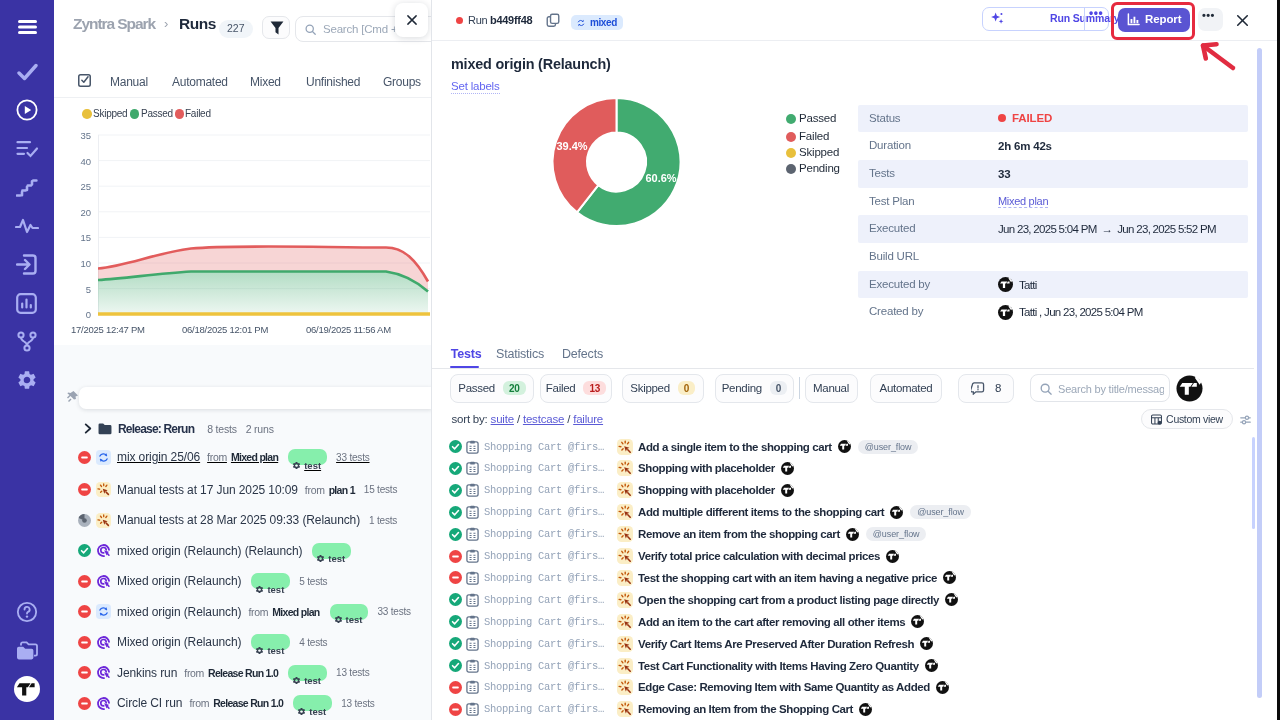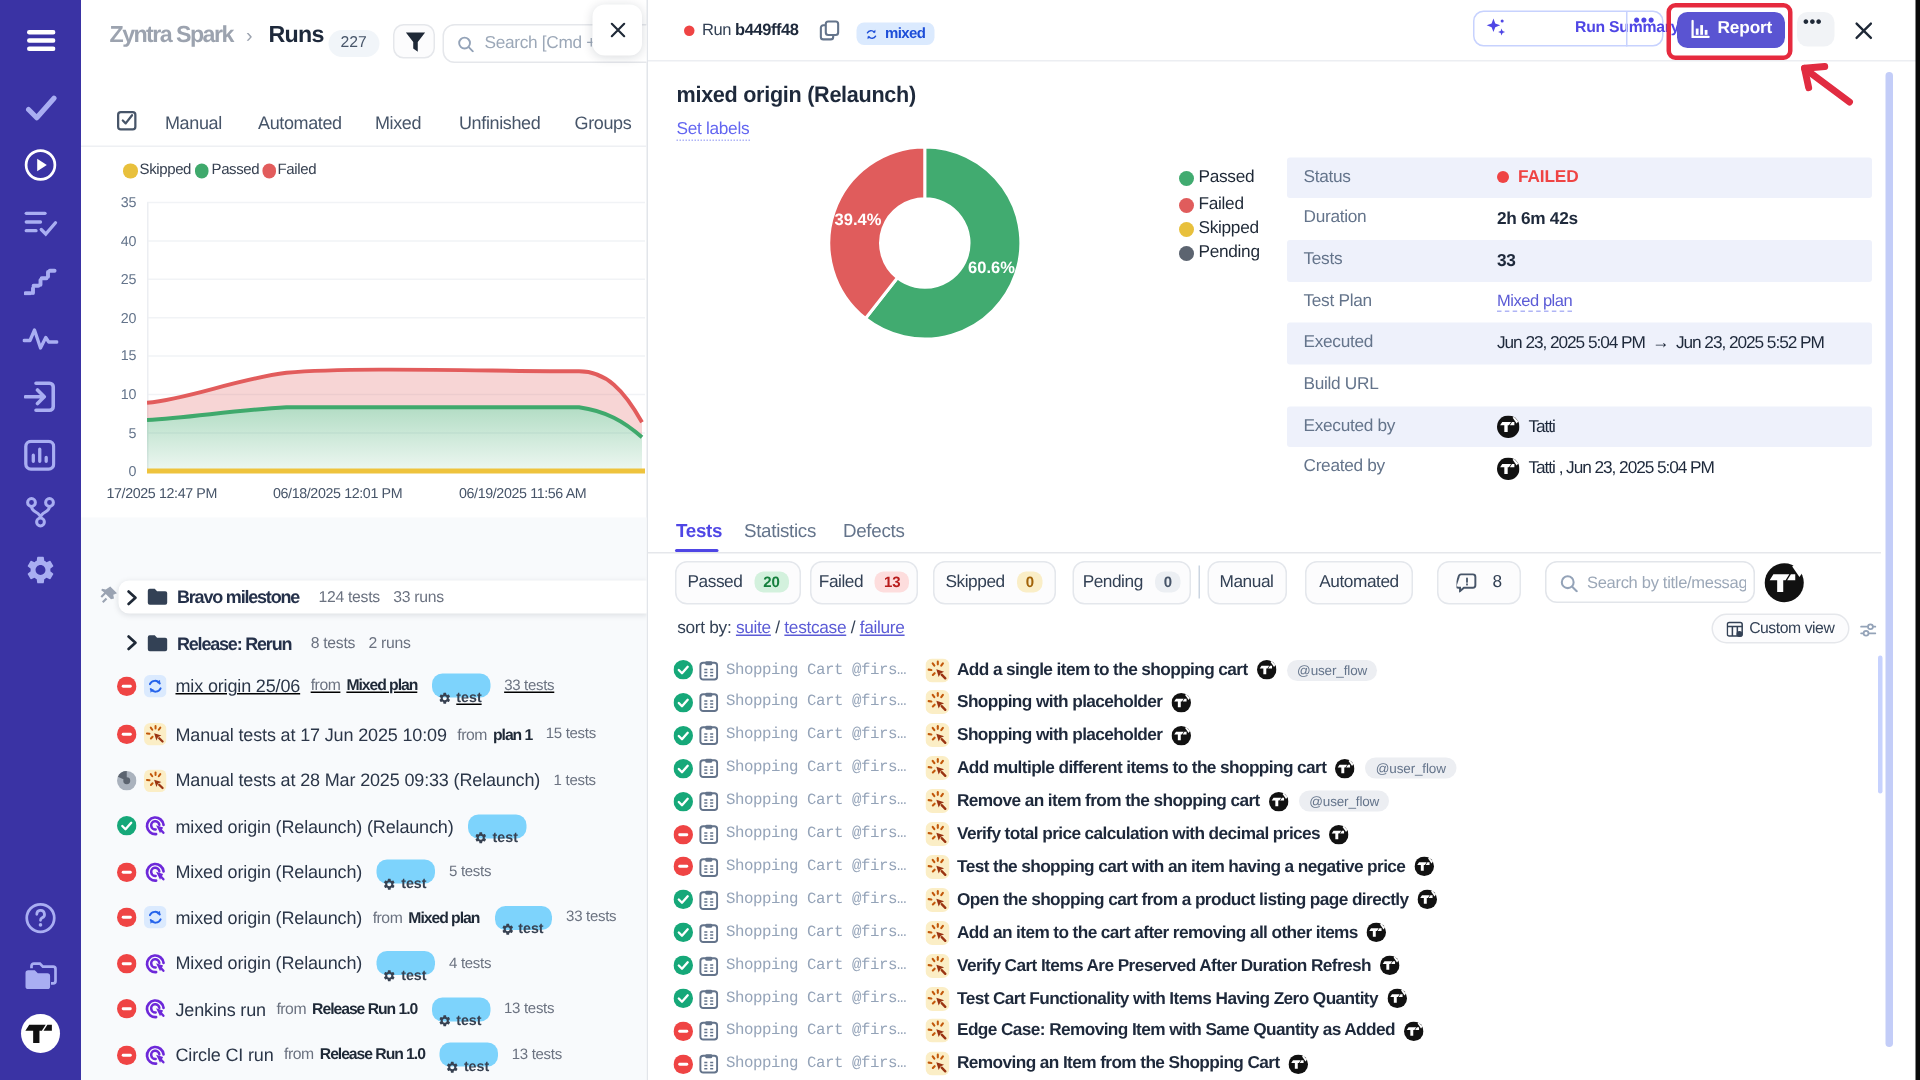--- a/index.html
+++ b/index.html
@@ -5,21 +5,21 @@
   .abs { position:absolute; }
   #stage { position:relative; width:1280px; height:720px; overflow:hidden; }
   svg { display:block; }
   .lrow { position:absolute; left:24px; height:22px; display:flex; align-items:center; white-space:nowrap; }
   .chev { margin-left:6px; margin-right:6px; }
   .fold { margin-right:6px; }
   .ltitle { font-size:12px; font-weight:700; letter-spacing:-0.8px; color:#25314a; }
   .lmeta { font-size:10px; color:#6b7280; letter-spacing:-0.2px; }
   .lfrom { font-size:10.5px; color:#6b7280; margin-left:7px; letter-spacing:-0.3px; }
   .lplan { font-size:10.5px; font-weight:700; color:#1f2937; margin-left:4px; letter-spacing:-0.7px; }
-  .lpill { display:inline-flex; align-items:center; height:14px; padding:16px 6px 0 4px; margin-left:10px; background:#7dd3fc; border-radius:7px; font-size:9.5px; font-weight:700; color:#374151; }
+  .lpill { display:inline-flex; align-items:center; height:14px; padding:16px 6px 0 4px; margin-left:10px; background:#86efac; border-radius:7px; font-size:9.5px; font-weight:700; color:#374151; }
   .lpill svg { margin-right:3px; }
   .sticon { margin-right:5px; }
   .tyicon { margin-right:6px; }
   .rname { font-size:12px; color:#2b3648; letter-spacing:-0.1px; }
   .fpill { top:373.5px; height:29px; border:1px solid #e4e7ec; border-radius:8px; background:#fcfcfd; display:flex; align-items:center; justify-content:center; }
   .ptxt { font-size:11.5px; font-weight:500; color:#334155; letter-spacing:-0.3px; }
   .pbadge { margin-left:8px; font-size:10px; font-weight:700; padding:1.5px 6px; border-radius:6px; letter-spacing:-0.2px; }
   .tval { font-size:11.5px; font-weight:700; color:#1e293b; letter-spacing:-0.2px; }
   .tvn { font-size:11.5px; color:#1e293b; letter-spacing:-0.7px; }
   .tlink { font-size:11px; color:#5b5bd6; border-bottom:1px dashed #b0b5f5; padding-bottom:0.5px; letter-spacing:-0.3px; }
@@ -172,31 +172,20 @@
       </svg>
 <div class="abs" style="left:17px;top:323.5px;font-size:9.5px;color:#475569;letter-spacing:-0.25px;">17/2025 12:47 PM</div>
 <div class="abs" style="left:128px;top:323.5px;font-size:9.5px;color:#475569;letter-spacing:-0.25px;">06/18/2025 12:01 PM</div>
 <div class="abs" style="left:252px;top:323.5px;font-size:9.5px;color:#475569;letter-spacing:-0.25px;">06/19/2025 11:56 AM</div>
 <div class="abs" style="left:0;top:345px;width:378px;height:375px;background:#f8fafc;">
         <div class="abs" style="left:25px;top:42px;width:353px;height:22px;background:#ffffff;border-radius:7px 0 0 7px;box-shadow:0 1px 4px rgba(15,23,42,0.13);"></div>
 <svg class="abs" style="left:12px;top:45px;" width="13" height="14" viewBox="0 0 13 14">
           <path d="M7.5 1 L12 5.5 L9.5 6.5 L10 9 L8 9.5 L4.5 6 L2 8.5 L1 7.5 L3.5 5 L1.5 3.5 2 2.5 4.5 3 Z" fill="#9aa3b2"></path>
           <path d="M2.5 11.5 L5 9" stroke="#9aa3b2" stroke-width="1.4"></path>
         </svg>
-<div class="lrow" style="top:42px;">
-          <svg class="chev" width="8" height="11" viewBox="0 0 8 12">
-            <path d="M1.5 1.5 L6.5 6 L1.5 10.5" fill="none" stroke="#1f2937" stroke-width="2" stroke-linecap="round" stroke-linejoin="round"></path>
-          </svg>
-          <svg class="fold" width="14" height="12" viewBox="0 0 15 13">
-            <path d="M0.5 2 a1.4 1.4 0 0 1 1.4 -1.4 h3.6 l1.7 1.7 h5.9 a1.4 1.4 0 0 1 1.4 1.4 v7 a1.4 1.4 0 0 1 -1.4 1.4 h-11.2 a1.4 1.4 0 0 1 -1.4 -1.4 Z" fill="#334155"></path>
-          </svg>
-          <span class="ltitle">Bravo milestone</span>
-          <span class="lmeta" style="margin-left:13px;font-size:10.5px;">124 tests</span>
-          <span class="lmeta" style="margin-left:9px;font-size:10.5px;">33 runs</span>
-        </div>
 <div class="lrow" style="top:72.5px;">
           <svg class="chev" width="8" height="11" viewBox="0 0 8 12">
             <path d="M1.5 1.5 L6.5 6 L1.5 10.5" fill="none" stroke="#1f2937" stroke-width="2" stroke-linecap="round" stroke-linejoin="round"></path>
           </svg>
           <svg class="fold" width="14" height="12" viewBox="0 0 15 13">
             <path d="M0.5 2 a1.4 1.4 0 0 1 1.4 -1.4 h3.6 l1.7 1.7 h5.9 a1.4 1.4 0 0 1 1.4 1.4 v7 a1.4 1.4 0 0 1 -1.4 1.4 h-11.2 a1.4 1.4 0 0 1 -1.4 -1.4 Z" fill="#334155"></path>
           </svg>
           <span class="ltitle">Release: Rerun</span>
           <span class="lmeta" style="margin-left:13px;font-size:10.5px;">8 tests</span>
           <span class="lmeta" style="margin-left:9px;font-size:10.5px;">2 runs</span>

